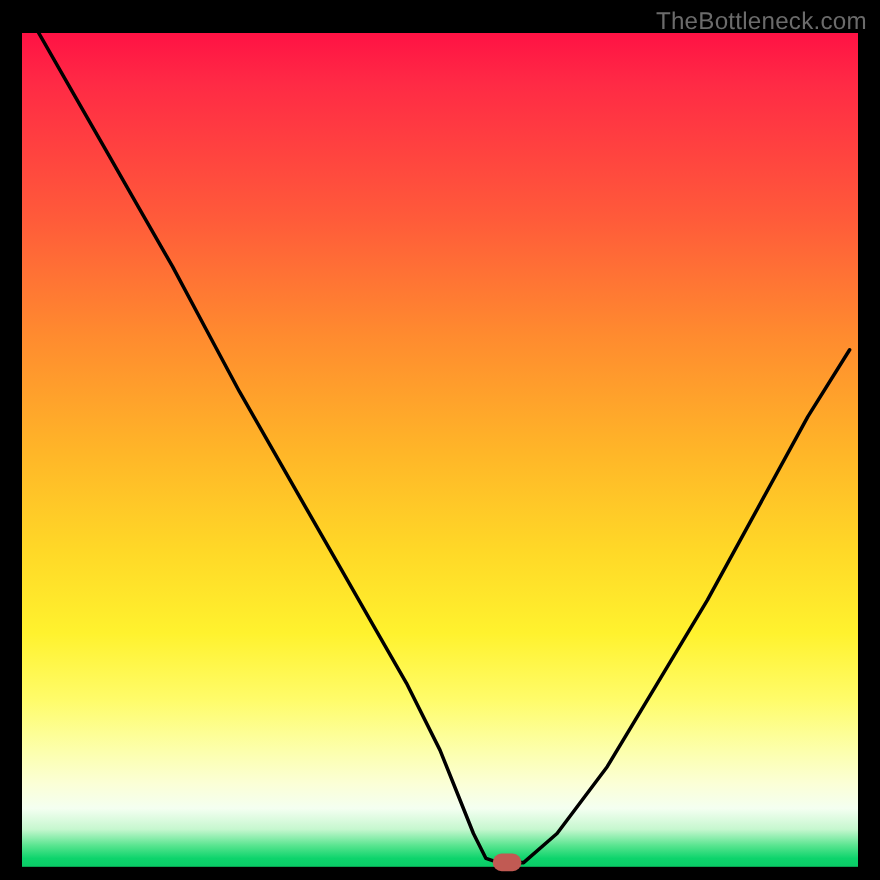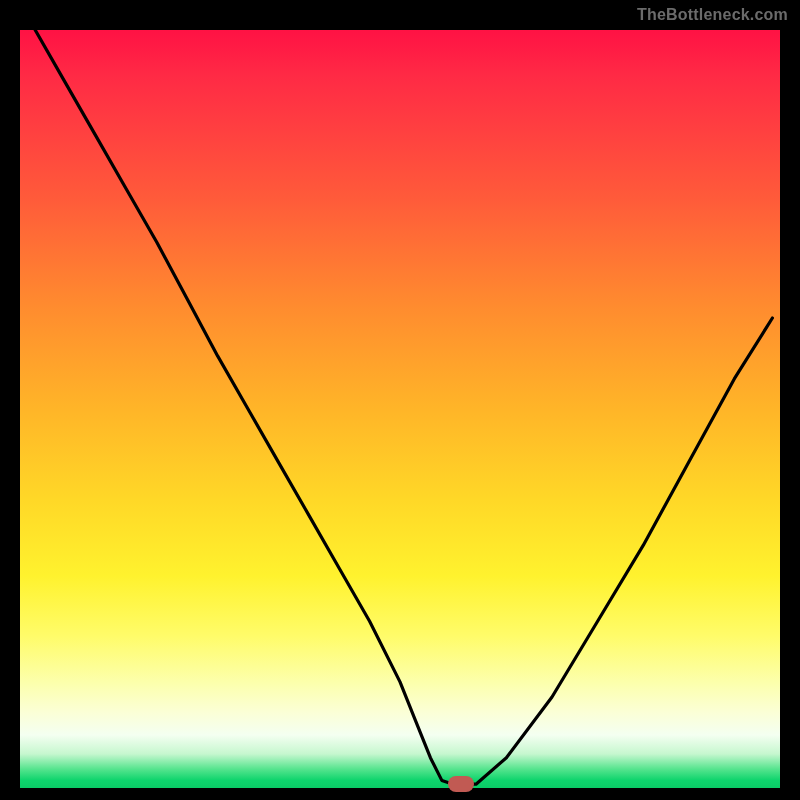--- a/index.html
+++ b/index.html
@@ -17,23 +17,23 @@
     top: 0;
     width: 800px;
     height: 800px;
     background: #000;
   }
   .watermark {
     position: absolute;
     top: 6px;
     right: 12px;
     color: #6b6b6b;
-    font-size: 16px;
+    font-size: 22px;
     letter-spacing: 0.2px;
-    font-weight: 700;
+    font-weight: 400;
   }
   .plot {
     position: absolute;
     left: 20px;
     top: 30px;
     width: 760px;
     height: 758px;
   }
   .gradient {
     position: absolute;

